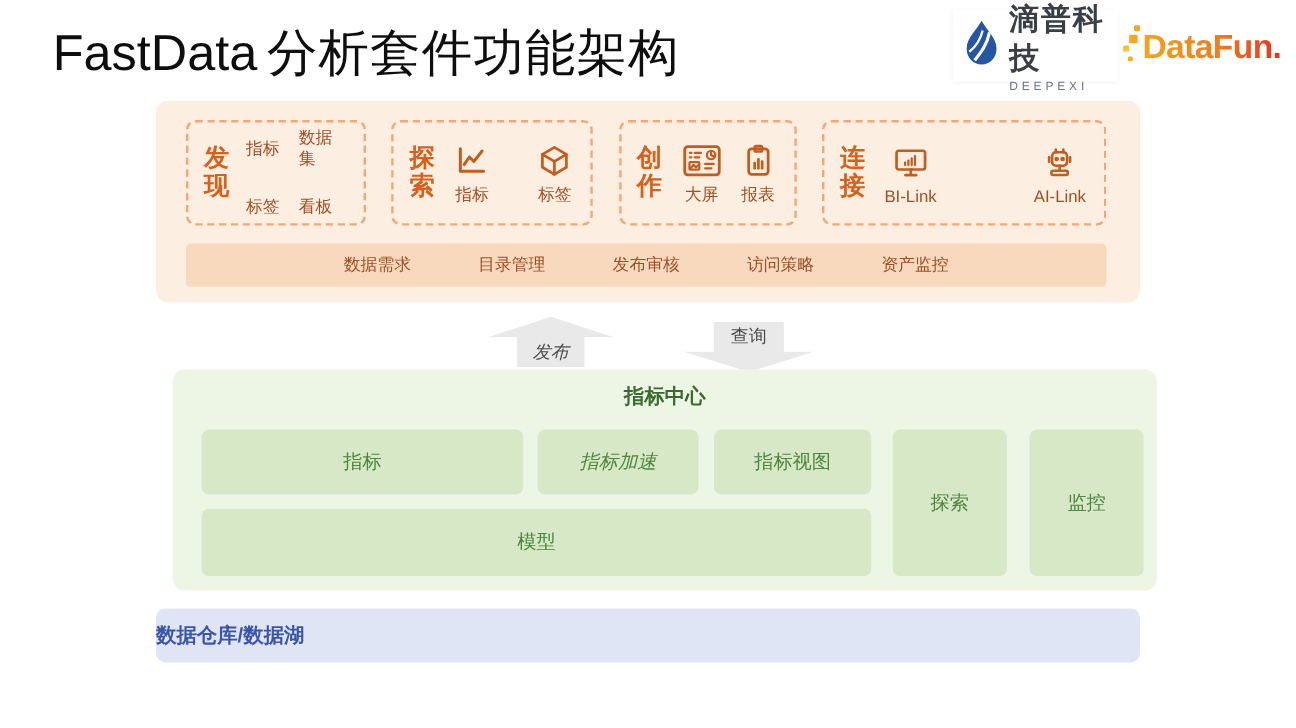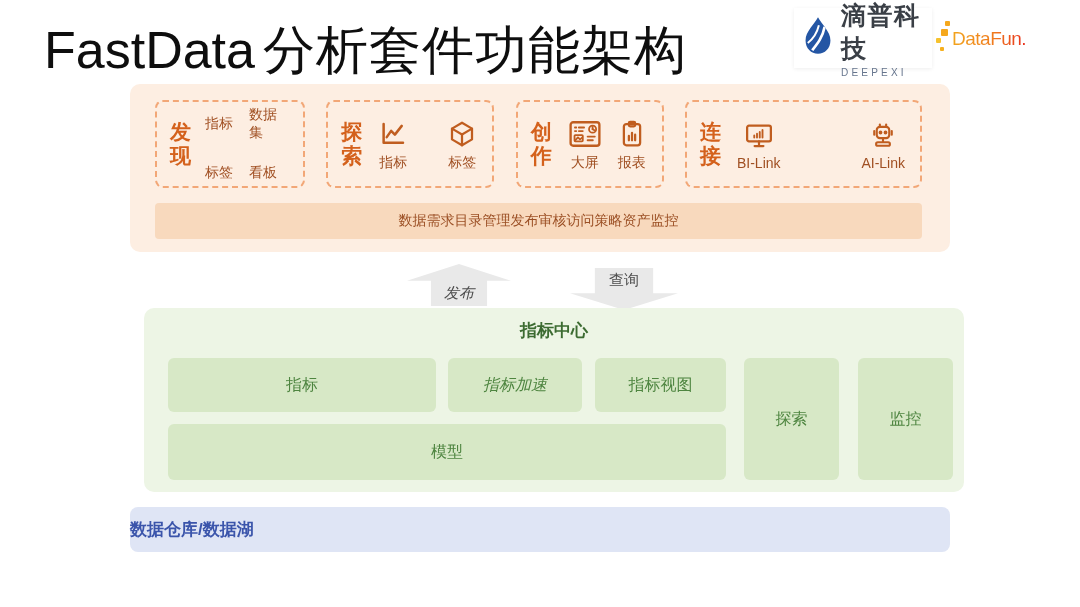--- a/index.html
+++ b/index.html
@@ -4,41 +4,41 @@
 <title>FastData</title>
 <style>
   * { margin:0; padding:0; box-sizing:border-box; }
   html,body { background:#ffffff; }
   body {
     width:1080px; height:607px; position:relative; overflow:hidden;
     font-family:"Liberation Sans", sans-serif;
   }
 
   
-  .page-title { position:absolute; left:44px; top:16px; font-size:52px; color:#0e0e0e; font-weight:400; white-space:nowrap; }
+  .page-title { position:absolute; left:44px; top:16px; font-size:42px; color:#0e0e0e; font-weight:400; white-space:nowrap; }
   .page-title .t-zh { font-family:"DejaVu Serif", serif; margin-left:8px; letter-spacing:1px; }
 
   .logo-deepexi {
     position:absolute; left:794px; top:8px; width:138px; height:60px; background:#fff;
     display:flex; align-items:center; gap:7px; padding:6px 8px;
     box-shadow:0 1px 4px rgba(0,0,0,0.07);
   }
   .deepexi-names { display:flex; flex-direction:column; }
   .dp-zh { font-size:25px; color:#3a3f46; font-weight:700; letter-spacing:1.5px; }
   .dp-en { font-size:10px; color:#66758d; letter-spacing:3.2px; font-weight:500; margin-top:2px; }
 
   .logo-datafun { position:absolute; left:936px; top:16px; height:46px; display:flex; align-items:center; }
   .df-pixels { position:relative; width:15px; height:42px; margin-right:1px; }
   .df-pixels i { position:absolute; display:block; border-radius:1px; }
   .df-px1 { left:9px; top:3px;  width:5px; height:5px; background:#f5a81d; }
   .df-px2 { left:5px; top:11px; width:7px; height:7px; background:#f5a81d; }
   .df-px3 { left:0;   top:20px; width:5px; height:5px; background:#f6c22e; }
   .df-px4 { left:4px; top:29px; width:4px; height:4px; background:#f6b01e; }
   .df-wordmark {
-    font-size:19px; font-weight:400; letter-spacing:-0.5px;
+    font-size:28px; font-weight:700; letter-spacing:-0.5px;
     background:linear-gradient(90deg,#f2a51d 0%, #f07c1e 55%, #e8301e 100%);
     -webkit-background-clip:text; background-clip:text; color:transparent;
   }
 
   
   .suite { position:absolute; left:130px; top:84px; width:820px; height:168px; background:#fdeee2; border-radius:10px; }
   .groups { position:absolute; left:25px; right:28px; top:16px; height:88px; display:flex; justify-content:space-between; }
   .group { border:2px dashed #f2a777; border-radius:8px; display:flex; align-items:center; padding:0 13px; gap:13px; }
   .g1 { width:150px; } .g2 { width:168px; } .g3 { width:148px; } .g4 { width:237px; }
   .group-label { width:22px; font-size:21px; line-height:1.12; font-weight:700; color:#d4611c; }
@@ -46,21 +46,21 @@
     flex:1; display:grid; grid-template-columns:auto auto; column-gap:16px; row-gap:22px;
     font-size:14px; color:#a04f22; font-weight:500; justify-content:space-between; align-items:center;
   }
   .items { flex:1; display:flex; justify-content:space-between; align-items:center; padding:0 2px; }
   .icon-item { display:flex; flex-direction:column; align-items:center; gap:5px; }
   .icon-item .ic { color:#c05d1f; height:32px; display:flex; align-items:flex-end; }
   .icon-item .ic-lbl { font-size:14px; color:#a04f22; font-weight:500; white-space:nowrap; }
 
   .gov {
     position:absolute; left:25px; right:28px; top:119px; height:36px; background:#f8d9bd; border-radius:4px;
-    display:flex; align-items:center; justify-content:center; 
+    display:flex; align-items:center; justify-content:center; gap:56px;
     font-size:14px; color:#9b4f24; font-weight:500;
   }
 
   
   .arrow { position:absolute; }
   .arrow .shape { position:absolute; inset:0; background:#e9e9e9; }
   .arrow .lbl { position:absolute; left:0; right:0; text-align:center; font-size:15px; color:#4c4c4c; font-weight:500; }
   .arrow-up { left:407px; top:264px; width:104px; height:42px;font-style:italic; }
   .arrow-up .shape { clip-path:polygon(50% 0, 100% 40%, 77% 40%, 77% 100%, 23% 100%, 23% 40%, 0 40%); }
   .arrow-up .lbl { bottom:3px; }

